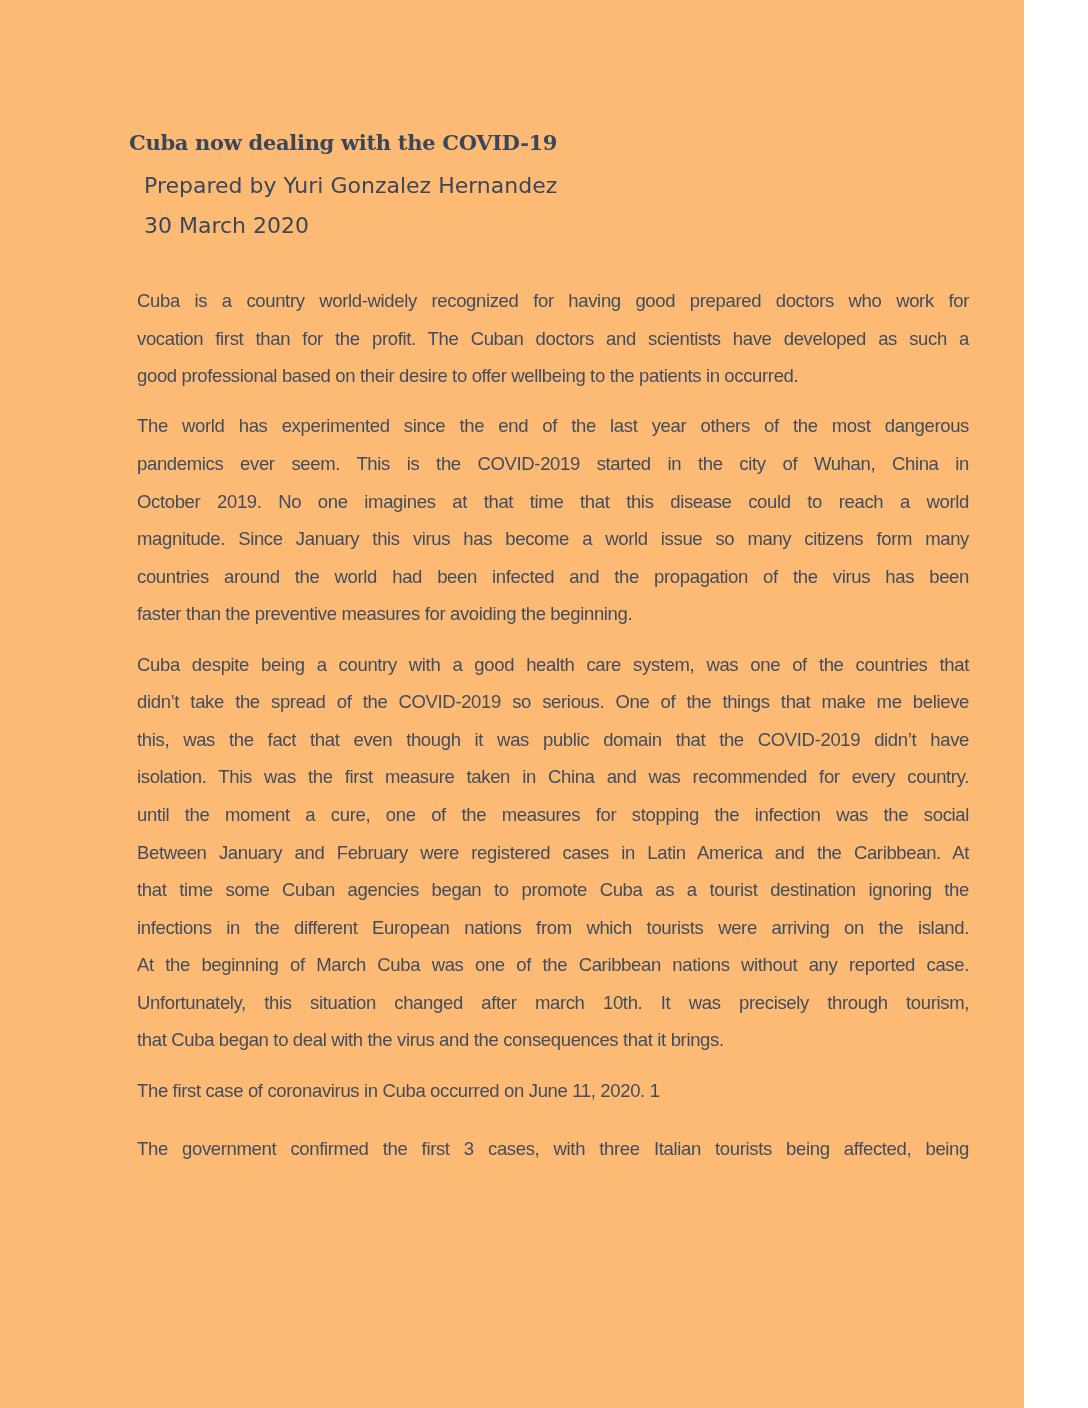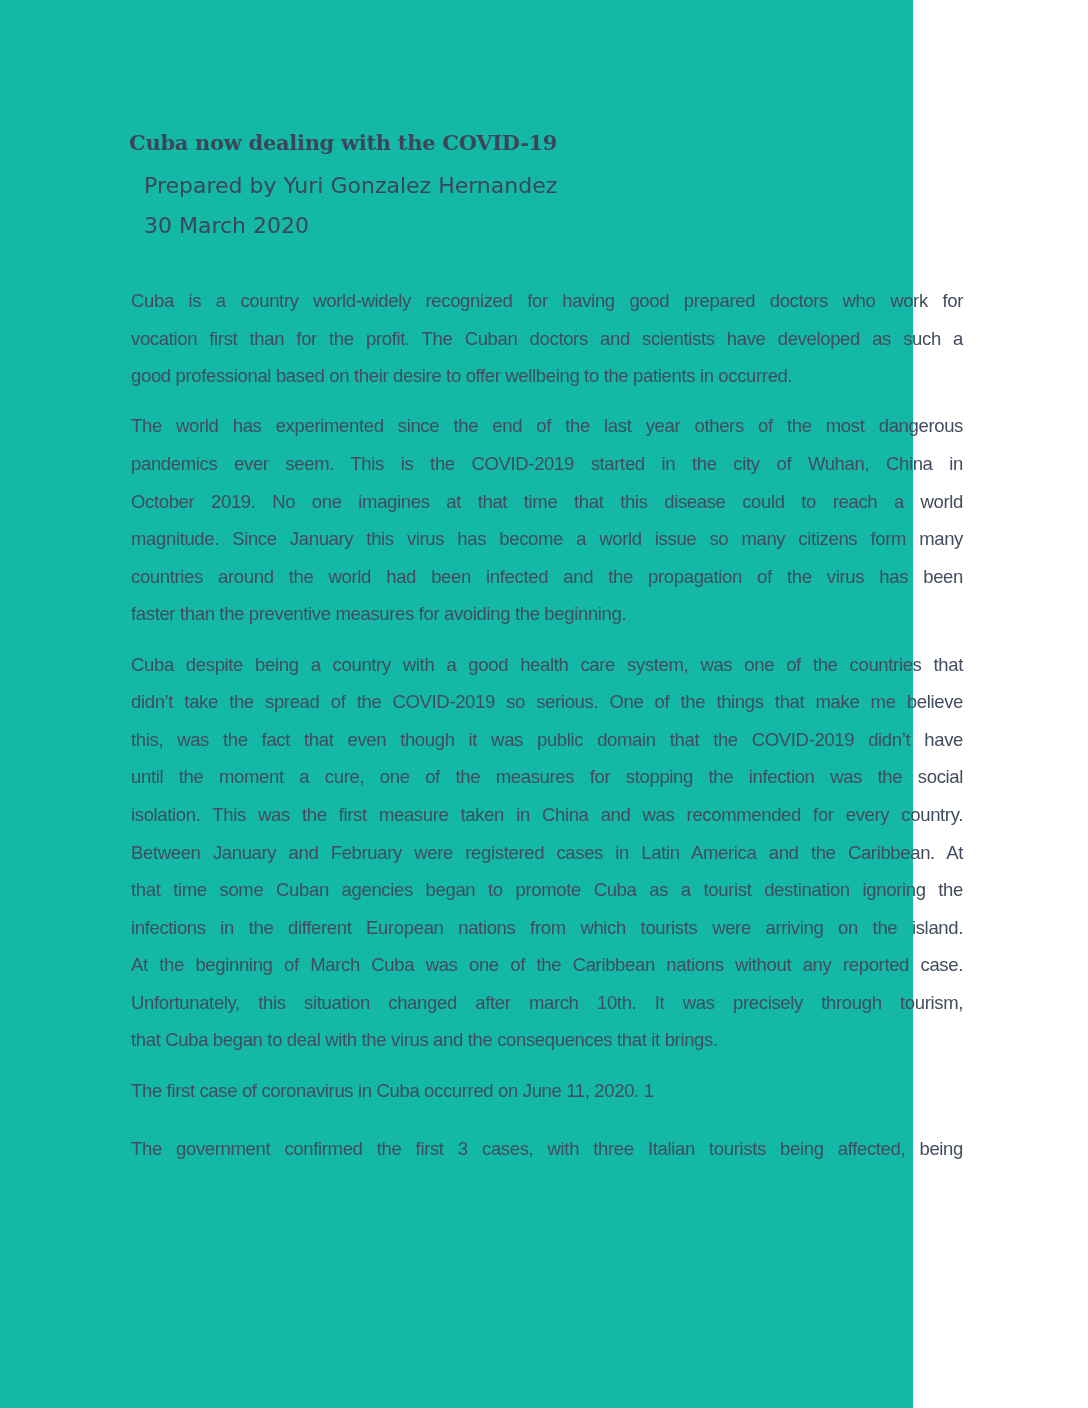--- a/index.html
+++ b/index.html
@@ -11,23 +11,23 @@
       width: 1088px;
       height: 1408px;
       position: relative;
       overflow: hidden;
       color: #3e4a5b;
       font-family: "Liberation Sans", sans-serif;
     }
     .page {
       position: absolute;
       left: 0; top: 0;
-      width: 913px;
+      width: 1024px;
       height: 1408px;
-      background: #14b8a6;
+      background: #fdba74;
     }
     .header {
       position: absolute;
       left: 129px;
       top: 128px;
       width: 800px;
     }
     .title {
       font-family: "DejaVu Serif", serif;
       font-weight: bold;
@@ -41,21 +41,21 @@
     .subtitle, .date {
       font-family: "DejaVu Sans", sans-serif;
       font-size: 22px;
       line-height: 25px;
       color: #3b4759;
       margin: 15px;
       white-space: nowrap;
     }
     .body {
       position: absolute;
-      left: 131px;
+      left: 137px;
       top: 282px;
       width: 832px;
     }
     .para {
       margin: 0 0 12.6px 0;
     }
     .line {
       display: block;
       height: 37.6px;
       line-height: 37.6px;
@@ -98,22 +98,22 @@
       <span class="line" style="width: 832px;">October 2019. No one imagines at that time that this disease could to reach a world</span>
       <span class="line" style="width: 832px;">magnitude. Since January this virus has become a world issue so many citizens form many</span>
       <span class="line" style="width: 832px;">countries around the world had been infected and the propagation of the virus has been</span>
       <span class="line last" style="width: auto; display: block;">faster than the preventive measures for avoiding the beginning.</span>
     </div>
 
     <div class="para">
       <span class="line" style="width: 832px;">Cuba despite being a country with a good health care system, was one of the countries that</span>
       <span class="line" style="width: 832px;">didn’t take the spread of the COVID-2019 so serious. One of the things that make me believe</span>
       <span class="line" style="width: 832px;">this, was the fact that even though it was public domain that the COVID-2019 didn’t have</span>
+      <span class="line" style="width: 832px;">isolation. This was the first measure taken in China and was recommended for every country.</span>
       <span class="line" style="width: 832px;">until the moment a cure, one of the measures for stopping the infection was the social</span>
-      <span class="line" style="width: 832px;">isolation. This was the first measure taken in China and was recommended for every country.</span>
       <span class="line" style="width: 832px;">Between January and February were registered cases in Latin America and the Caribbean. At</span>
       <span class="line" style="width: 832px;">that time some Cuban agencies began to promote Cuba as a tourist destination ignoring the</span>
       <span class="line" style="width: 832px;">infections in the different European nations from which tourists were arriving on the island.</span>
       <span class="line" style="width: 832px;">At the beginning of March Cuba was one of the Caribbean nations without any reported case.</span>
       <span class="line" style="width: 832px;">Unfortunately, this situation changed after march 10th. It was precisely through tourism,</span>
       <span class="line last" style="width: auto; display: block;">that Cuba began to deal with the virus and the consequences that it brings.</span>
     </div>
 
     <div class="para gap-large">
       <span class="line last" style="width: auto; display: block;">The first case of coronavirus in Cuba occurred on June 11, 2020. 1</span>

